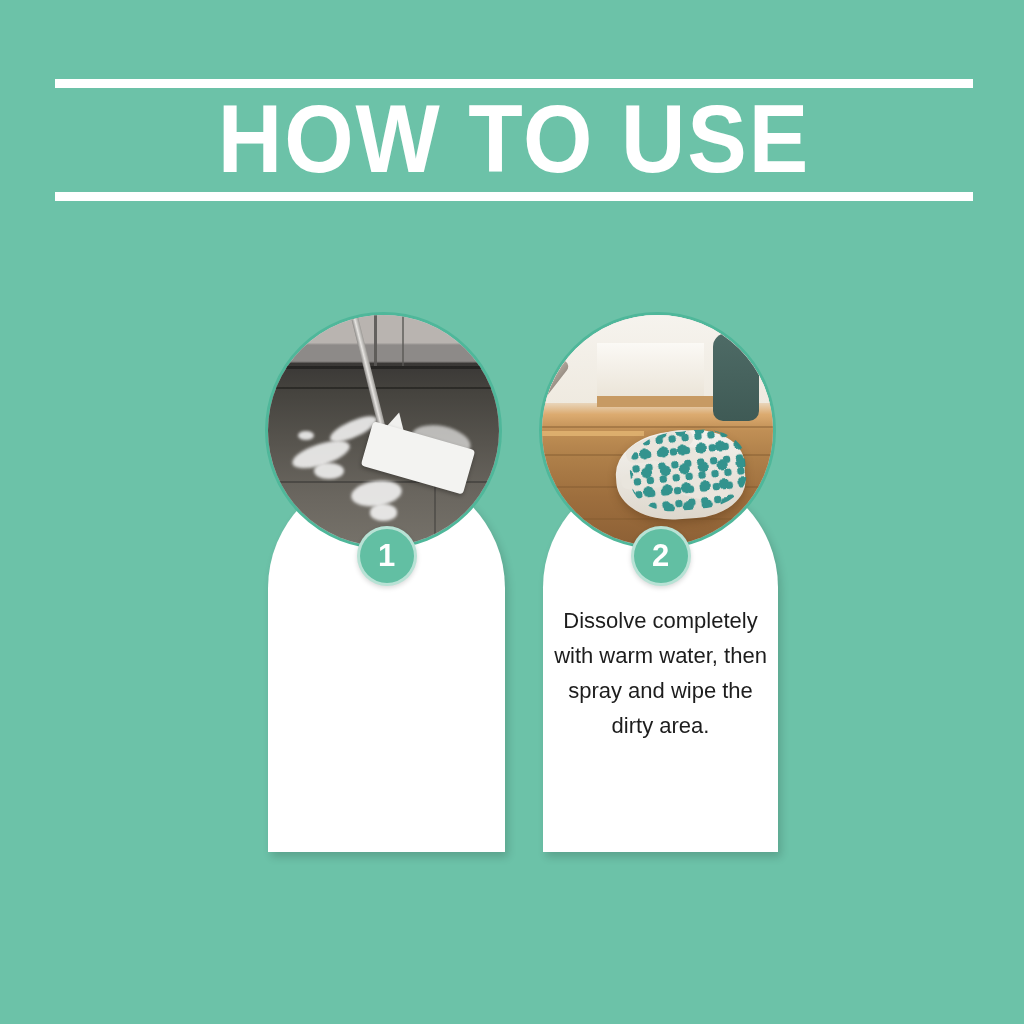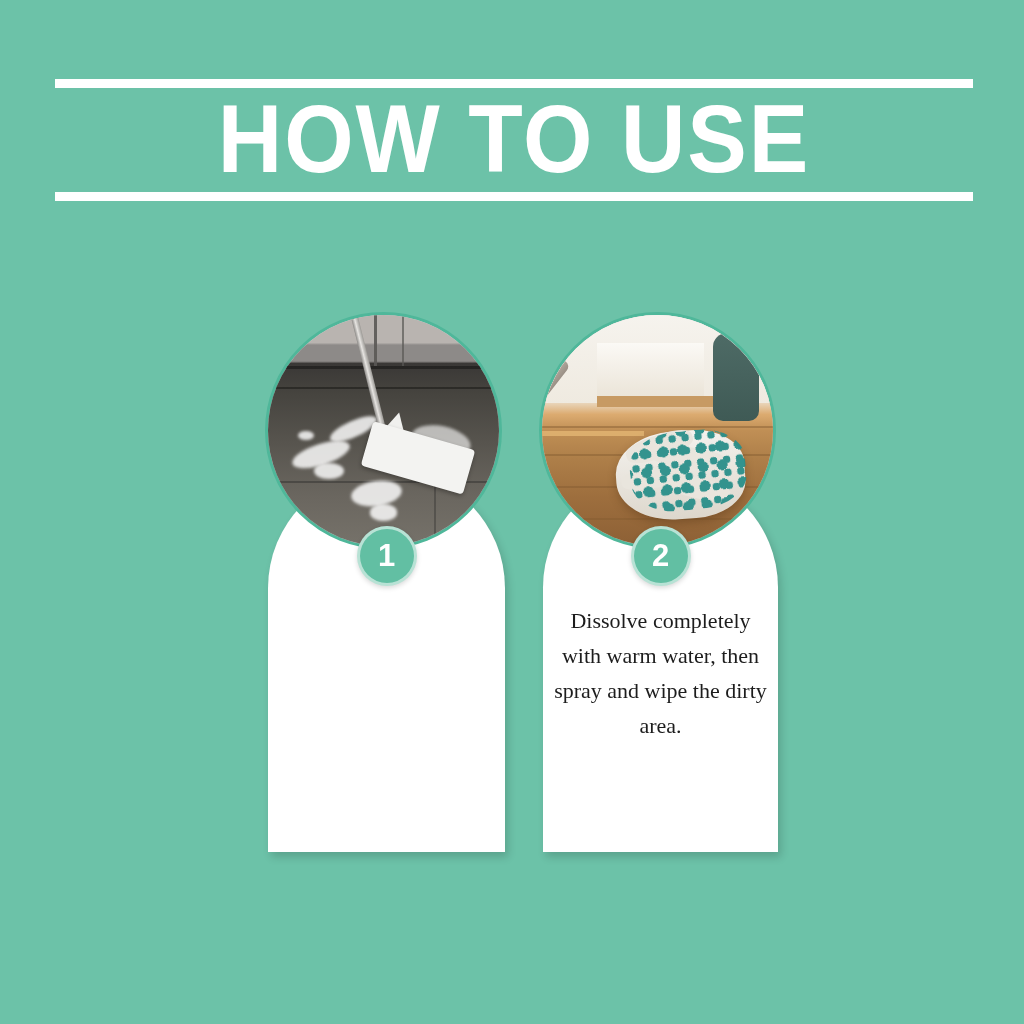--- a/index.html
+++ b/index.html
@@ -231,21 +231,21 @@
   .card-text {
     position:absolute;
     left:10px; right:10px;
     text-align:center;
     color:#1d1d1d;
     font-size:22px;
     line-height:35px;
     font-family:"Liberation Sans", sans-serif;
   }
   .card-1 .card-text { top:118px; }
-  .card-2 .card-text { top:133px;font-family:Liberation Serif, serif; }
+  .card-2 .card-text { top:133px; }
 </style>
 </head>
 <body>
 
 <div class="header">
   <div class="rule rule-top"></div>
   <div class="title">HOW TO USE</div>
   <div class="rule rule-bottom"></div>
 </div>
 

